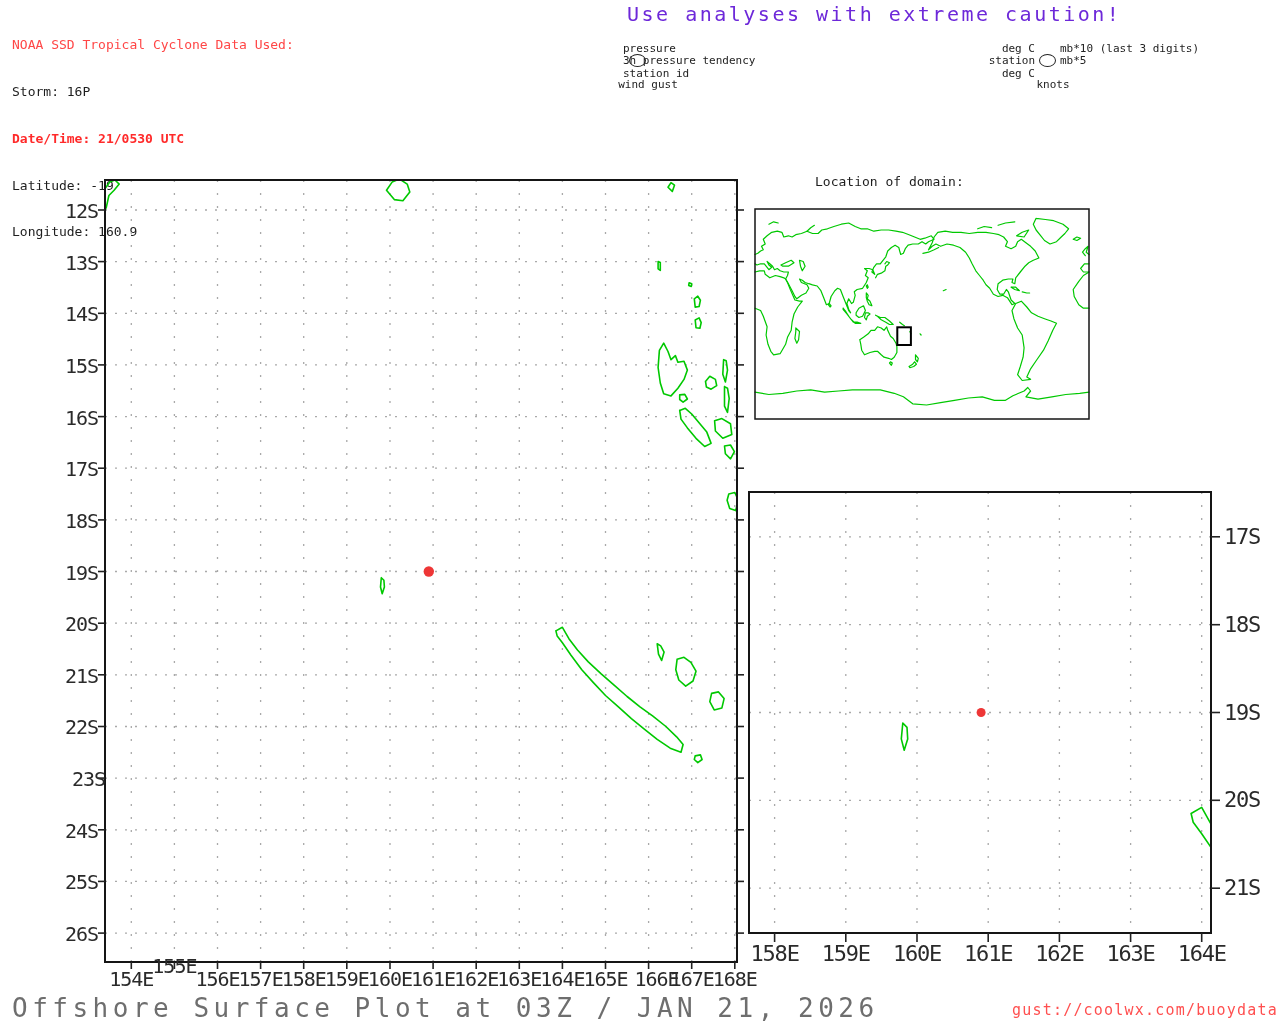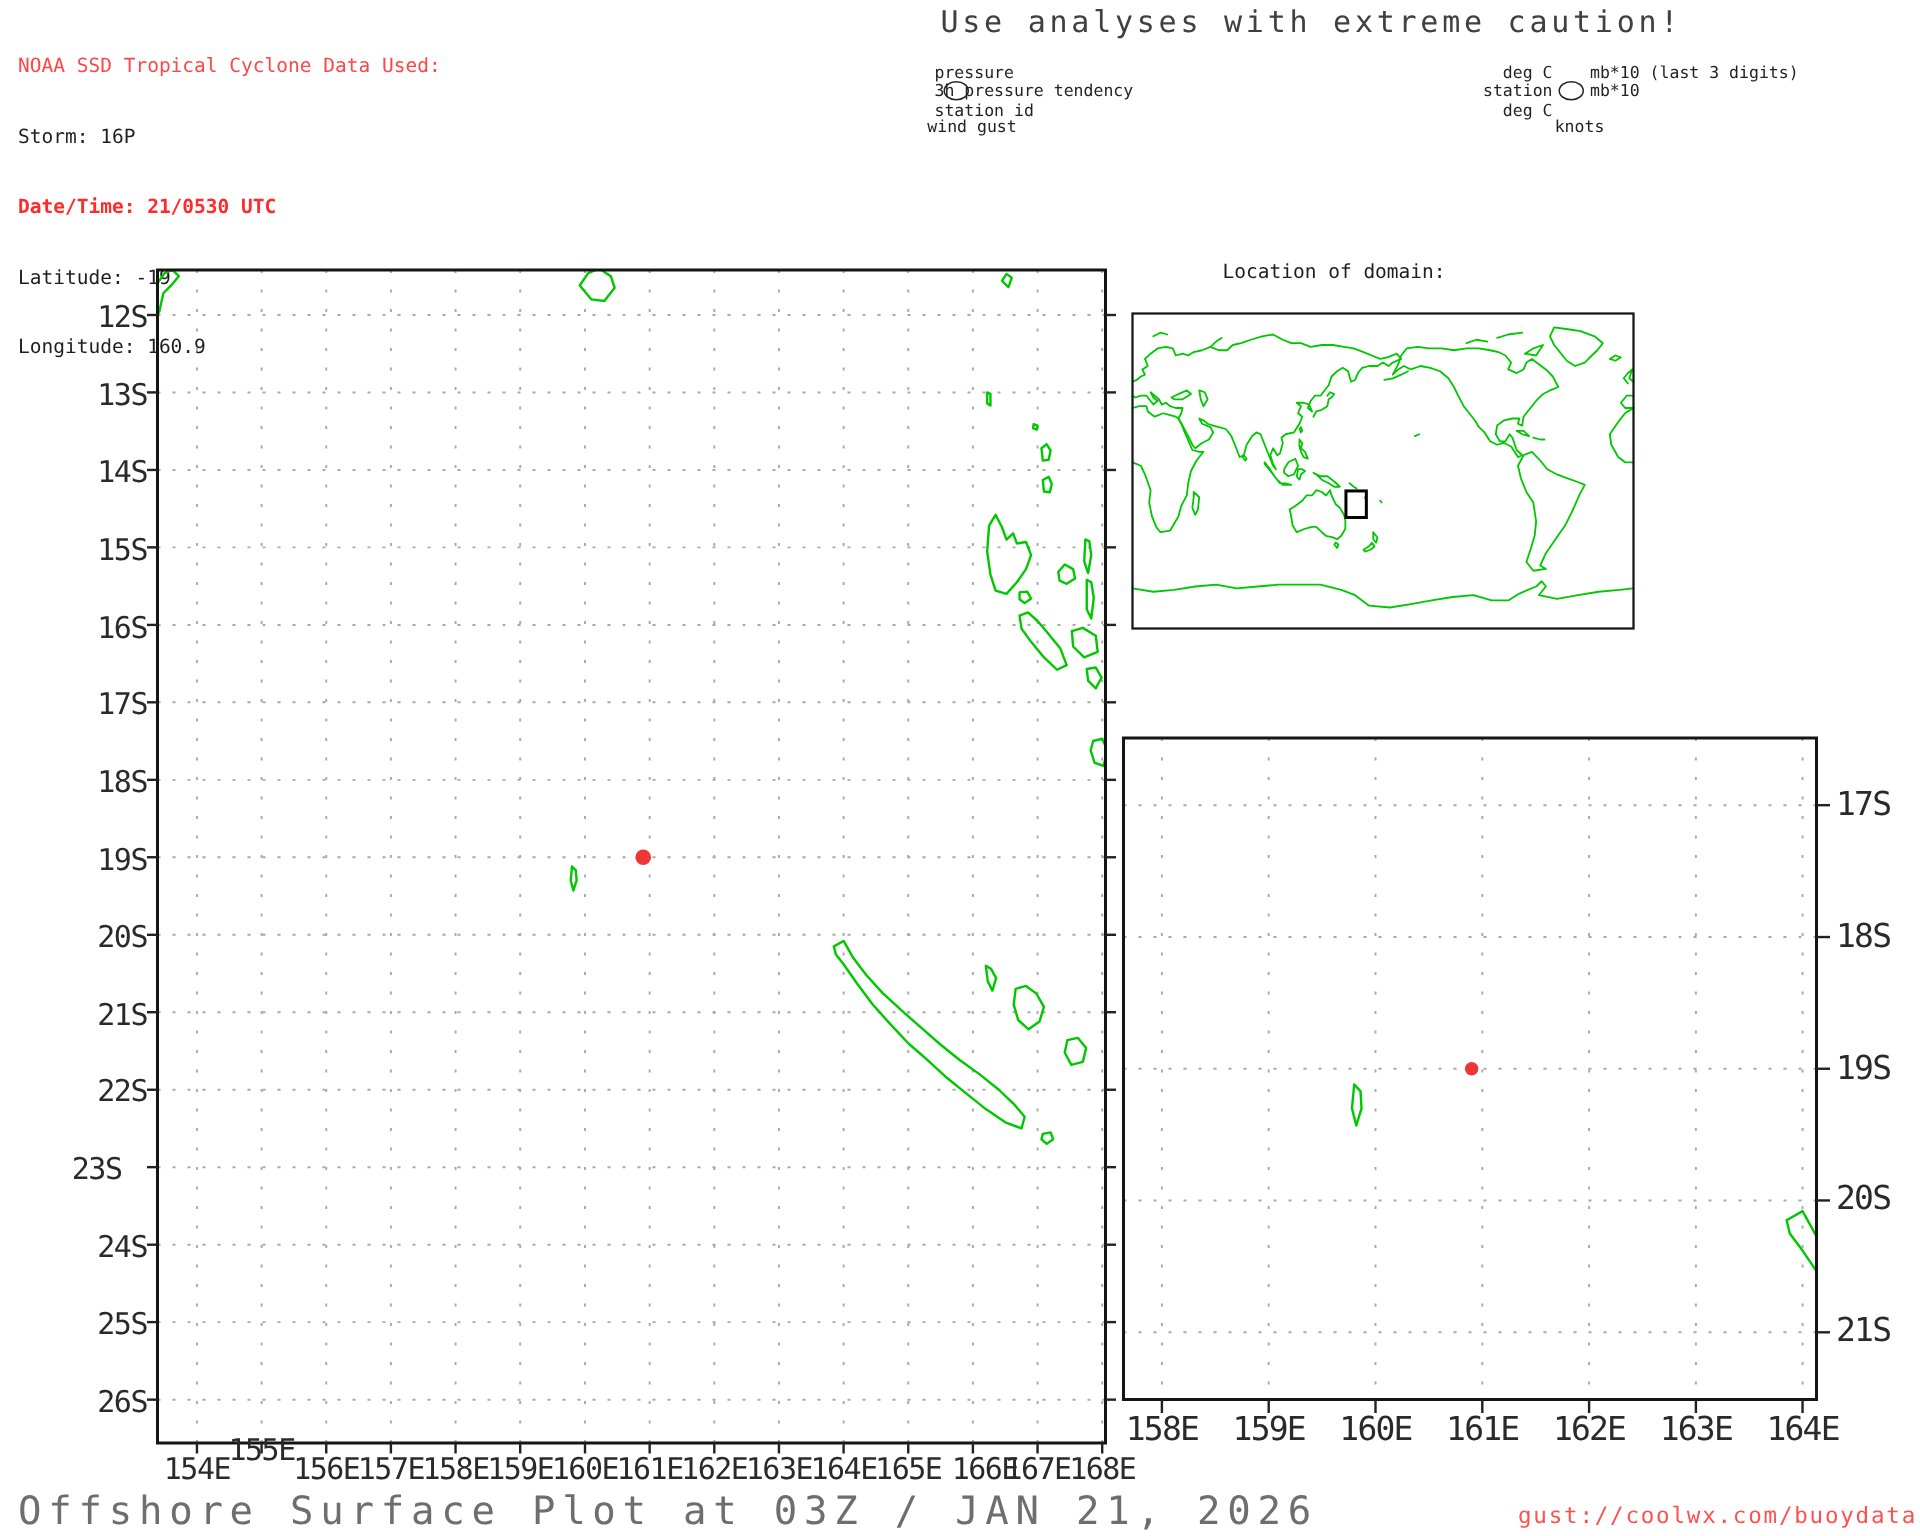--- a/index.html
+++ b/index.html
@@ -3,21 +3,21 @@
 <meta charset="utf-8">
 <style>
   html,body{margin:0;padding:0;background:#ffffff;}
   .page{position:relative;width:1280px;height:1024px;background:#fff;overflow:hidden;
         font-family:"DejaVu Sans Mono", monospace;}
   .abs{position:absolute;}
   .storm-info{left:12px;top:6px;font-size:13px;line-height:15.6px;white-space:pre;}
   .red{color:#ff4646;}
   .redbold{color:#ff2a2a;font-weight:bold;}
   .blk{color:#1e1e1e;}
-  .caution{left:627px;top:2px;font-size:20px;letter-spacing:2.5px;color:#404040;white-space:pre;}
+  .caution{left:627px;top:2px;font-size:20px;letter-spacing:2.5px;color:#6d28d9;white-space:pre;}
   .leg{font-size:11px;line-height:12.4px;color:#222;}
   .leg-l{text-align:right;}
   .leg-circle{border:1.5px solid #222;border-radius:50%;width:15px;height:11px;}
   .warning{left:174px;top:145px;font-size:13px;letter-spacing:0.7px;color:#ff4646;white-space:pre;}
   .world-title{left:815px;top:174px;font-size:13px;color:#1e1e1e;white-space:pre;}
   .xlab-main{font-size:20px;letter-spacing:-1px;color:#2a2a2a;width:60px;text-align:center;}
   .ylab-main{font-size:20px;letter-spacing:-1px;color:#2a2a2a;width:57px;text-align:right;}
   .xlab-zoom{font-size:22px;letter-spacing:-1.2px;color:#2a2a2a;width:72px;text-align:center;}
   .ylab-zoom{font-size:22px;letter-spacing:-1.2px;color:#2a2a2a;width:70px;text-align:left;}
   .footer-title{left:12px;top:993px;font-size:26px;letter-spacing:4.5px;color:#6e6e6e;white-space:pre;}
@@ -55,21 +55,21 @@
   <div class="abs leg" style="left:600px;top:79px;width:96px;text-align:center;">wind gust</div>
 
   <div class="abs leg leg-l" style="left:935px;top:43px;width:100px;">
     <div>deg C</div>
     <div>station</div>
     <div>deg C</div>
   </div>
   <div class="abs leg-circle" style="left:1039px;top:54px;"></div>
   <div class="abs leg" style="left:1060px;top:43px;">
     <div>mb*10 (last 3 digits)</div>
-    <div>mb*10</div>
+    <div>mb*5</div>
   </div>
   <div class="abs leg" style="left:1005px;top:79px;width:96px;text-align:center;">knots</div>
 
 
   <svg id="main-map" class="abs" style="left:105px;top:180px;" width="632" height="782">
       <clipPath id="clip-main-map">
         <rect x="0" y="0" width="632" height="782"></rect>
       </clipPath>
       <line class="grid gh" x1="0" y1="30.0" x2="632" y2="30.0"></line>
       <line class="grid gh" x1="0" y1="81.6" x2="632" y2="81.6"></line>
@@ -293,21 +293,21 @@
       <div class="abs ylab-main" style="left: 41px; top: 250.609px;">13S</div>
       <div class="abs ylab-main" style="left: 41px; top: 302.26px;">14S</div>
       <div class="abs ylab-main" style="left: 41px; top: 353.911px;">15S</div>
       <div class="abs ylab-main" style="left: 41px; top: 405.563px;">16S</div>
       <div class="abs ylab-main" style="left: 41px; top: 457.214px;">17S</div>
       <div class="abs ylab-main" style="left: 41px; top: 508.865px;">18S</div>
       <div class="abs ylab-main" style="left: 41px; top: 560.517px;">19S</div>
       <div class="abs ylab-main" style="left: 41px; top: 612.168px;">20S</div>
       <div class="abs ylab-main" style="left: 41px; top: 663.819px;">21S</div>
       <div class="abs ylab-main" style="left: 41px; top: 715.47px;">22S</div>
-      <div class="abs ylab-main" style="left: 24px; top: 767.122px;">23S</div>
+      <div class="abs ylab-main" style="left: 48px; top: 767.122px;">23S</div>
       <div class="abs ylab-main" style="left: 41px; top: 818.773px;">24S</div>
       <div class="abs ylab-main" style="left: 41px; top: 870.424px;">25S</div>
       <div class="abs ylab-main" style="left: 41px; top: 922.075px;">26S</div>
       <div class="abs xlab-zoom" style="left: 738.627px; top: 941px;">158E</div>
       <div class="abs xlab-zoom" style="left: 809.814px; top: 941px;">159E</div>
       <div class="abs xlab-zoom" style="left: 881px; top: 941px;">160E</div>
       <div class="abs xlab-zoom" style="left: 952.186px; top: 941px;">161E</div>
       <div class="abs xlab-zoom" style="left: 1023.37px; top: 941px;">162E</div>
       <div class="abs xlab-zoom" style="left: 1094.56px; top: 941px;">163E</div>
       <div class="abs xlab-zoom" style="left: 1165.75px; top: 941px;">164E</div>

